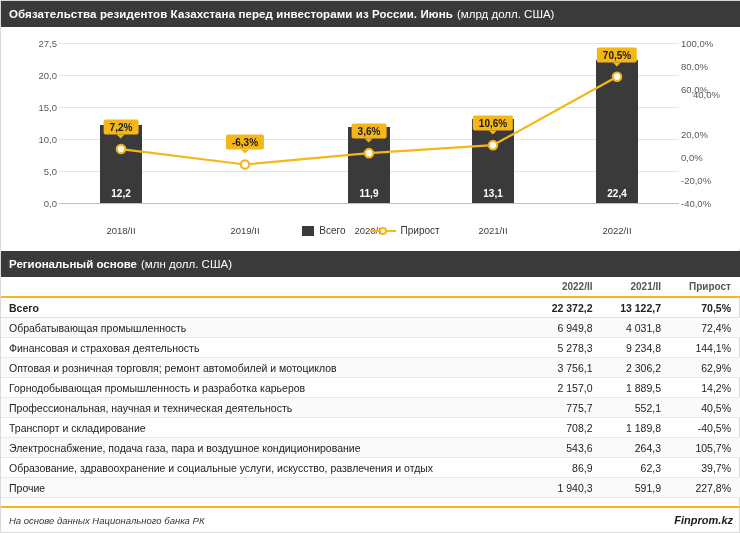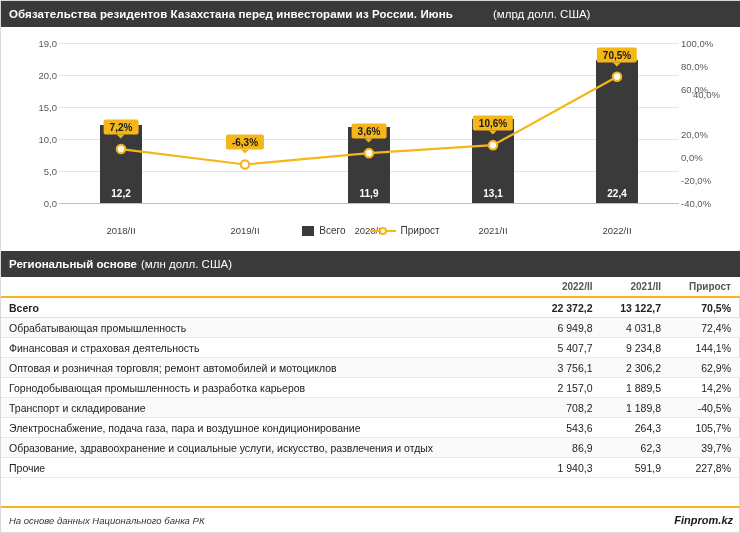--- a/index.html
+++ b/index.html
@@ -17,21 +17,20 @@
     border: 1px solid #d9d9d9;
     background: #ffffff;
   }
 
   
   .title-bar {
     position: absolute; left: 0; top: 0; width: 740px; height: 26px;
     background: #3a3a3a; color: #ffffff;
     display: flex; align-items: center;
     padding: 0 8px;
-    gap: 36px;
   }
   .title-main { font-size: 11.5px; font-weight: bold; letter-spacing: 0.1px; }
   .title-sub { font-size: 11.5px; font-weight: normal; margin-left: 4px; }
 
   
   .chart-wrap {
     position: absolute; left: 0; top: 26px; width: 740px; height: 222px;
     background: #ffffff;
   }
   .plot {
@@ -158,21 +157,21 @@
 
 <div class="page">
 
   <div class="title-bar">
     <span class="title-main">Обязательства резидентов Казахстана перед инвесторами из России. Июнь</span>
     <span class="title-sub">(млрд долл. США)</span>
   </div>
 
   <div class="chart-wrap">
     <div class="axis-left" id="axis-left">
-        <div class="tick" style="top: 0px;">19,0</div>
+        <div class="tick" style="top: 0px;">27,5</div>
         <div class="tick" style="top: 32px;">20,0</div>
         <div class="tick" style="top: 64px;">15,0</div>
         <div class="tick" style="top: 96px;">10,0</div>
         <div class="tick" style="top: 128px;">5,0</div>
         <div class="tick" style="top: 160px;">0,0</div>
       </div>
     <div class="axis-right" id="axis-right">
         <div class="tick" style="top: 0px;">100,0%</div>
         <div class="tick" style="top: 22.8571px;">80,0%</div>
         <div class="tick" style="top: 45.7143px;">60,0%</div>
@@ -269,37 +268,43 @@
           <td>70,5%</td>
         </tr>
         <tr>
           <td class="col-name">Обрабатывающая промышленность</td>
           <td>6 949,8</td>
           <td>4 031,8</td>
           <td>72,4%</td>
         </tr>
         <tr>
           <td class="col-name">Финансовая и страховая деятельность</td>
-          <td>5 407,7</td>
+          <td>5 278,3</td>
           <td>9 234,8</td>
           <td>144,1%</td>
         </tr>
         <tr>
           <td class="col-name">Оптовая и розничная торговля; ремонт автомобилей и мотоциклов</td>
           <td>3 756,1</td>
           <td>2 306,2</td>
           <td>62,9%</td>
         </tr>
         <tr>
           <td class="col-name">Горнодобывающая промышленность и разработка карьеров</td>
           <td>2 157,0</td>
           <td>1 889,5</td>
           <td>14,2%</td>
         </tr>
         <tr>
+          <td class="col-name">Профессиональная, научная и техническая деятельность</td>
+          <td>775,7</td>
+          <td>552,1</td>
+          <td>40,5%</td>
+        </tr>
+        <tr>
           <td class="col-name">Транспорт и складирование</td>
           <td>708,2</td>
           <td>1 189,8</td>
           <td>-40,5%</td>
         </tr>
         <tr>
           <td class="col-name">Электроснабжение, подача газа, пара и воздушное кондиционирование</td>
           <td>543,6</td>
           <td>264,3</td>
           <td>105,7%</td>

